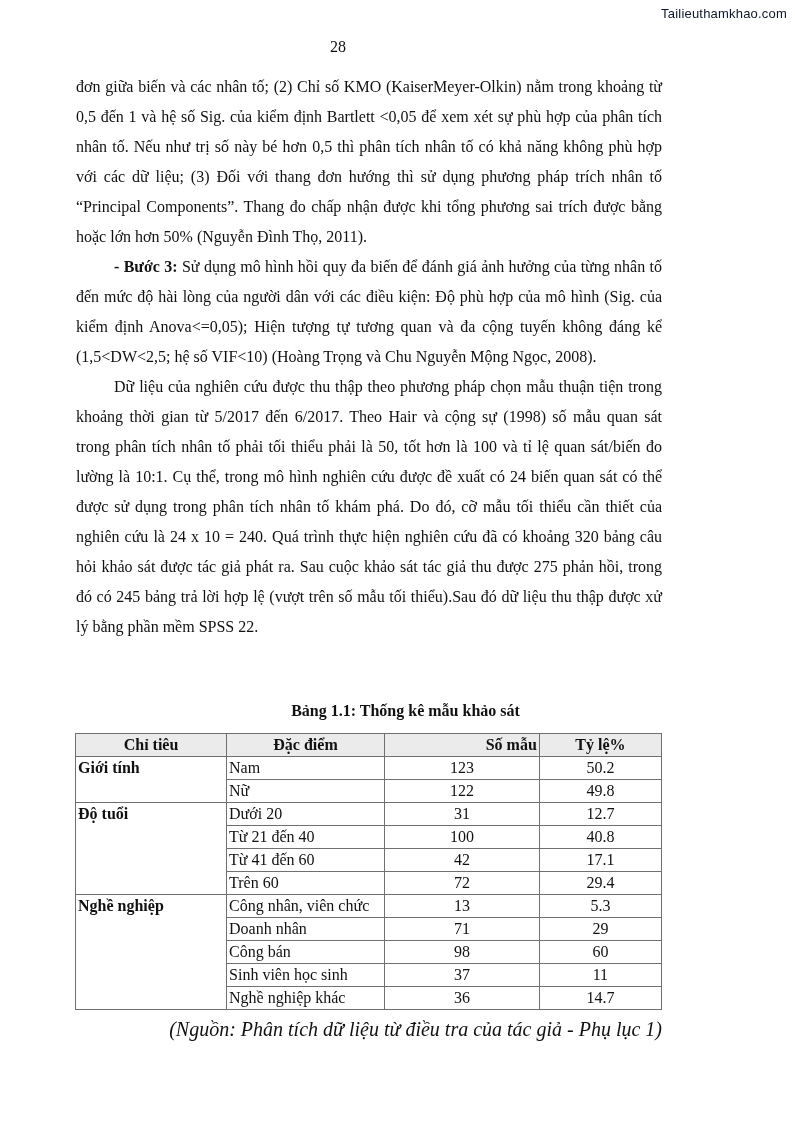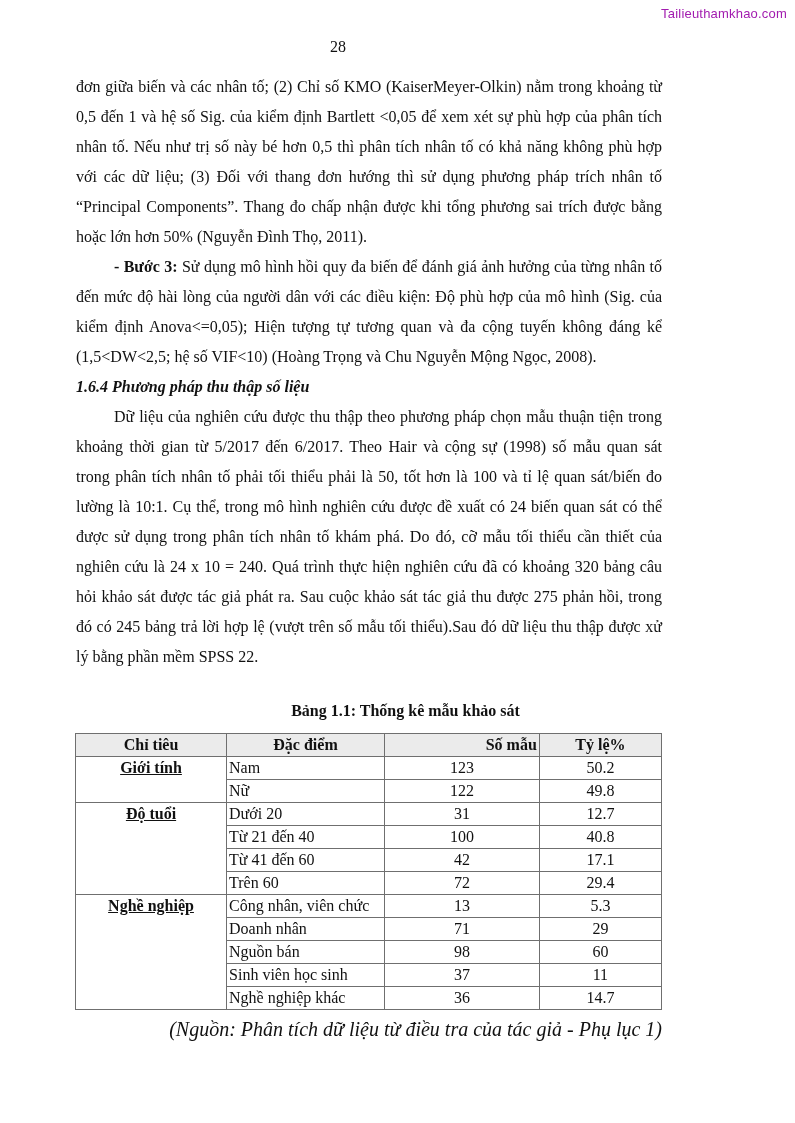--- a/index.html
+++ b/index.html
@@ -4,21 +4,21 @@
 <style>
   html, body { margin: 0; padding: 0; background: #ffffff; }
   body {
     width: 795px; height: 1123px; position: relative; overflow: hidden;
     font-family: "Liberation Serif", "DejaVu Serif", serif;
     color: #111111;
   }
   .watermark {
     position: absolute; top: 6px; right: 8px;
     font-family: "Liberation Sans", "DejaVu Sans", sans-serif;
-    font-size: 13px; color: #a21caf; letter-spacing: 0.2px;
+    font-size: 13px; color: #0f172a; letter-spacing: 0.2px;
   }
   .page-number {
     position: absolute; top: 38px; left: 0; width: 676px; text-align: center;
     font-size: 16px;
   }
   .content {
     position: absolute; top: 72px; left: 76px; width: 586px;
     font-size: 16px; line-height: 30px;
   }
   .para { margin: 0; text-align: justify; text-align-last: left; }
@@ -36,38 +36,37 @@
     border-collapse: collapse; font-size: 16px;
   }
   table.survey th, table.survey td {
     border: 1px solid #6f6f6f; padding: 0 2px; height: 22px; line-height: 22px;
   }
   table.survey thead th { background: #ebebeb; font-weight: bold; }
   table.survey th.c1 { width: 147px; text-align: center; }
   table.survey th.c2 { width: 154px; text-align: center; }
   table.survey th.c3 { width: 151px; text-align: right; margin-left: 32px; }
   table.survey th.c4 { width: 118px; text-align: center; margin-left: 48px; }
-  td.group { font-weight: bold; text-align: center; vertical-align: top; text-decoration: underline; }
+  td.group { font-weight: bold; text-align: left; vertical-align: top; }
   td.num { text-align: center; }
   td.pct { text-align: center; padding-left: 22px; }
   .source {
     position: absolute; top: 1018px; right: 133px;
     font-style: italic; font-size: 20px;
   }
 </style>
 </head>
 <body>
 
 <div class="watermark">Tailieuthamkhao.com</div>
 <div class="page-number">28</div>
 
 <div class="content">
   <p class="para">đơn giữa biến và các nhân tố; (2) Chỉ số KMO (KaiserMeyer-Olkin) nằm trong khoảng từ 0,5 đến 1 và hệ số Sig. của kiểm định Bartlett &lt;0,05 để xem xét sự phù hợp của phân tích nhân tố. Nếu như trị số này bé hơn 0,5 thì phân tích nhân tố có khả năng không phù hợp với các dữ liệu; (3) Đối với thang đơn hướng thì sử dụng phương pháp trích nhân tố “Principal Components”. Thang đo chấp nhận được khi tổng phương sai trích được bằng hoặc lớn hơn 50% (Nguyễn Đình Thọ, 2011).</p>
   <p class="para indent"><span class="step-label">- Bước 3:</span><span> Sử dụng mô hình hồi quy đa biến để đánh giá ảnh hưởng của từng nhân tố đến mức độ hài lòng của người dân với các điều kiện: Độ phù hợp của mô hình (Sig. của kiểm định Anova&lt;=0,05); Hiện tượng tự tương quan và đa cộng tuyến không đáng kể (1,5&lt;DW&lt;2,5; hệ số VIF&lt;10) (Hoàng Trọng và Chu Nguyễn Mộng Ngọc, 2008).</span></p>
-  <p class="section-heading">1.6.4 Phương pháp thu thập số liệu</p>
   <p class="para indent">Dữ liệu của nghiên cứu được thu thập theo phương pháp chọn mẫu thuận tiện trong khoảng thời gian từ 5/2017 đến 6/2017. Theo Hair và cộng sự (1998) số mẫu quan sát trong phân tích nhân tố phải tối thiểu phải là 50, tốt hơn là 100 và tỉ lệ quan sát/biến đo lường là 10:1. Cụ thể, trong mô hình nghiên cứu được đề xuất có 24 biến quan sát có thể được sử dụng trong phân tích nhân tố khám phá. Do đó, cỡ mẫu tối thiểu cần thiết của nghiên cứu là 24 x 10 = 240. Quá trình thực hiện nghiên cứu đã có khoảng 320 bảng câu hỏi khảo sát được tác giả phát ra. Sau cuộc khảo sát tác giả thu được 275 phản hồi, trong đó có 245 bảng trả lời hợp lệ (vượt trên số mẫu tối thiểu).Sau đó dữ liệu thu thập được xử lý bằng phần mềm SPSS 22.</p>
 </div>
 
 <div class="table-caption">Bảng 1.1: Thống kê mẫu khảo sát</div>
 
 <table class="survey">
   <thead>
     <tr>
       <th class="c1">Chỉ tiêu</th>
       <th class="c2">Đặc điểm</th>
@@ -113,21 +112,21 @@
       <td>Công nhân, viên chức</td>
       <td class="num">13</td>
       <td class="pct">5.3</td>
     </tr>
     <tr>
       <td>Doanh nhân</td>
       <td class="num">71</td>
       <td class="pct">29</td>
     </tr>
     <tr>
-      <td>Nguồn bán</td>
+      <td>Công bán</td>
       <td class="num">98</td>
       <td class="pct">60</td>
     </tr>
     <tr>
       <td>Sinh viên học sinh</td>
       <td class="num">37</td>
       <td class="pct">11</td>
     </tr>
     <tr>
       <td>Nghề nghiệp khác</td>

